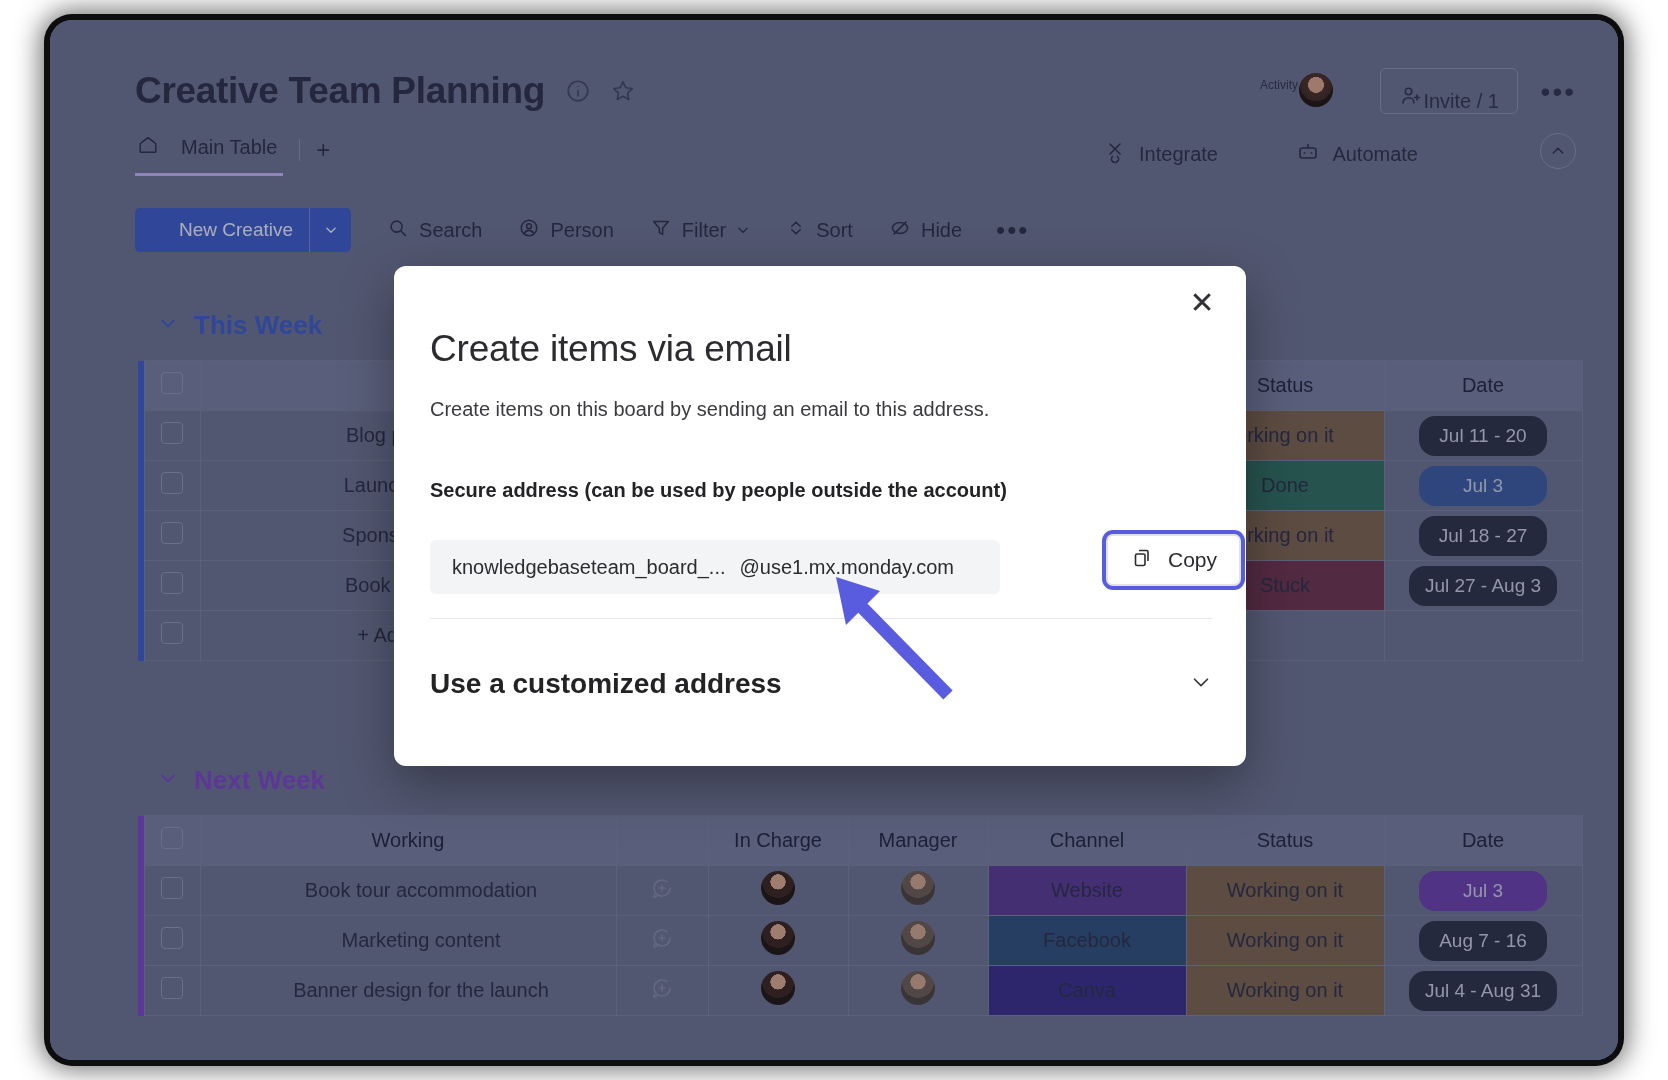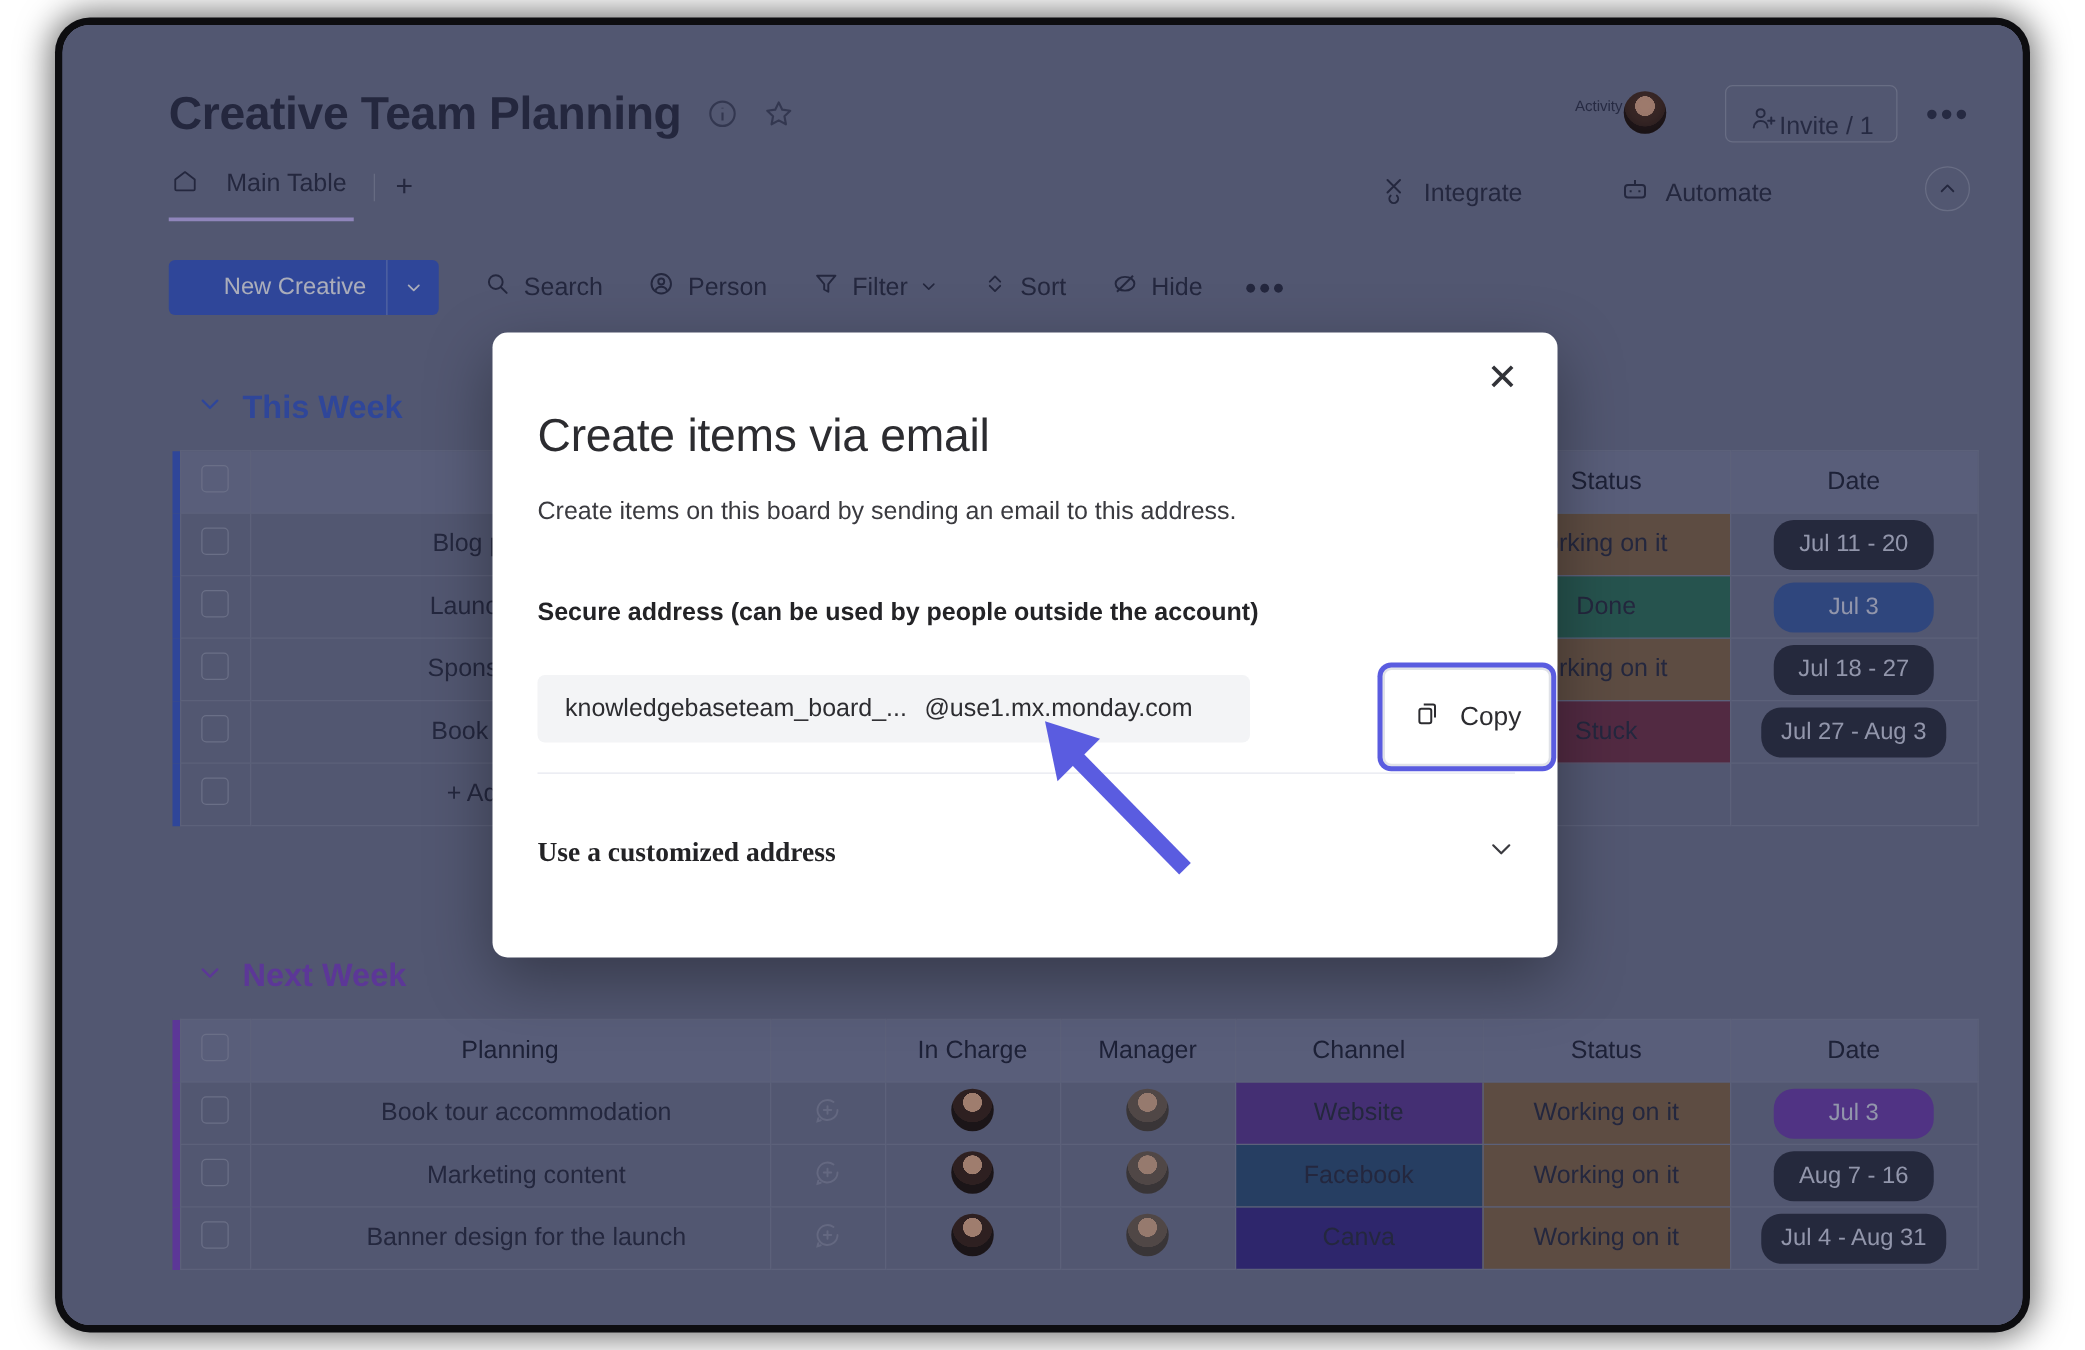--- a/index.html
+++ b/index.html
@@ -195,33 +195,33 @@
   }
   #email-field {
     position: absolute; left: 36px; top: 274px;
     width: 570px; height: 54px;
     background: #f3f4f6; border-radius: 6px;
     display: flex; align-items: center; padding: 0 22px; gap: 14px;
     font-size: 20px; color: #2c2c30;
   }
   #copy-button {
     position: absolute; left: 712px; top: 268px;
-    height: 79px; padding: 0 22px;
+    height: 52px; padding: 0 22px;
     background: #fff; border: 2px solid #e0e2e8; border-radius: 7px;
     box-shadow: 0 0 0 4px #5a5ce0;
     display: flex; align-items: center; gap: 14px;
     font-size: 21px; color: #2c2c30;
   }
   #modal-divider {
     position: absolute; left: 36px; top: 352px; width: 782px; height: 1px; background: #e6e7ef;
   }
   #custom-address-row {
     position: absolute; left: 36px; top: 402px; width: 782px;
     display: flex; align-items: center; justify-content: space-between;
-    font-size: 22px; font-weight: 700; color: #232326; font-family: Liberation Serif, serif;
+    font-size: 28px; font-weight: 700; color: #232326;
   }
   #custom-address-caret { font-size: 17px; font-weight: 400; color: #3a3a3f; }
 
   
   #annotation-arrow { position: absolute; left: 780px; top: 555px; pointer-events: none; }
 </style>
 </head>
 <body>
 
 <div id="app-frame">
@@ -471,21 +471,21 @@
         <col class="c-person">
           <col class="c-person">
           <col class="c-chan">
           <col class="c-status">
           <col class="c-date">
       </colgroup>
       <tbody>
           <tr>
         <th class="accent-cell"></th>
         <th><span class="cb"></span></th>
-        <th>Planning</th>
+        <th>Working</th>
         <th></th>
         <th>In Charge</th>
         <th>Manager</th>
         <th>Channel</th>
         <th>Status</th>
         <th>Date</th>
       </tr>
       <tr>
         <td class="accent-cell"></td>
         <td><span class="cb"></span></td>

